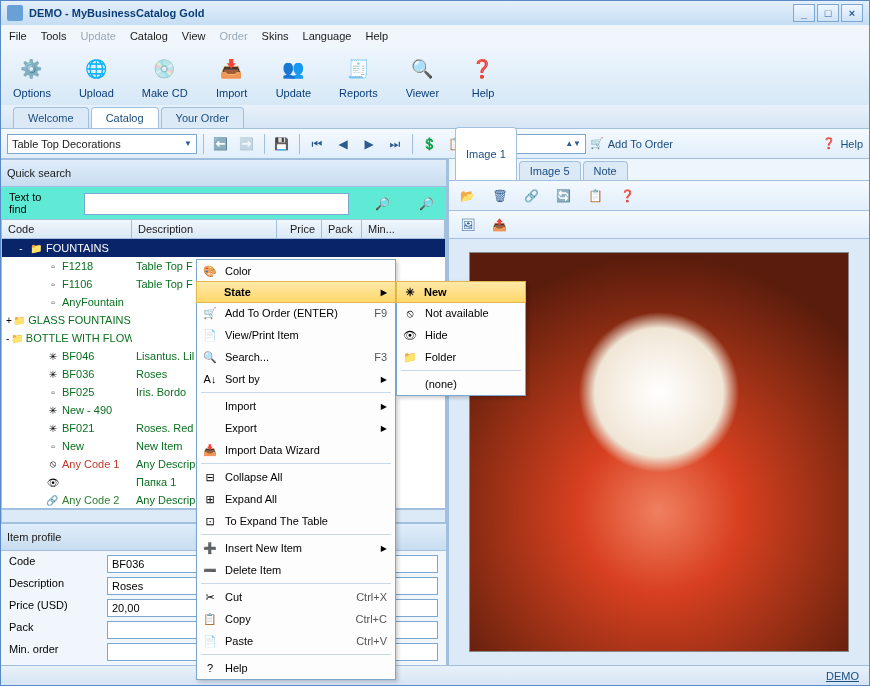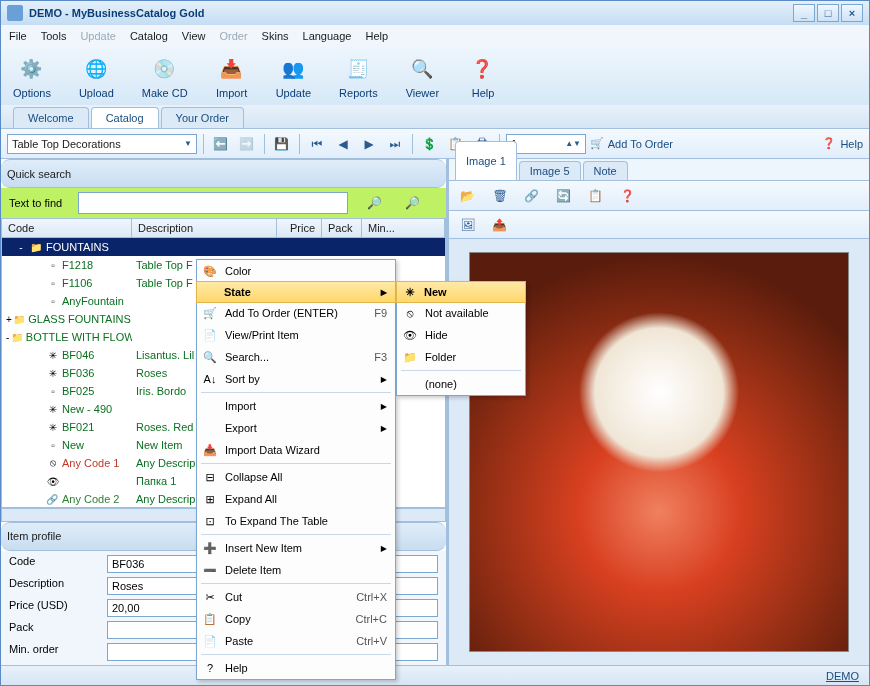--- a/index.html
+++ b/index.html
@@ -23,22 +23,22 @@
   .iconbtn { width:22px; height:22px; border:1px solid transparent; display:flex; justify-content:center; align-items:center; font-size:12px; color:#2a5a90; }
   .sep { width:1px; height:20px; background:#a2c0de; margin:0 2px;}
   .numfield { width:80px; height:20px; border:1px solid #7ba7d0; background:#fff; display:flex; align-items:center; padding:0 4px; justify-content:space-between;}
   .addorder { display:flex; align-items:center; gap:4px; color:#1a4d80;}
   .helplink { margin-left:auto; display:flex; align-items:center; gap:4px; color:#1a4d80;}
 
   .body { flex:1; display:flex; min-height:0; }
   .left { flex:1; display:flex; flex-direction:column; border-right:3px solid #a2c0de; min-width:0;}
   .right { width:420px; display:flex; flex-direction:column;}
 
-  .panelhead { height:34px; background:linear-gradient(#e0edfa,#c8ddf0); padding:0 6px; display:flex; align-items:center; color:#1a1a1a; border-top:1px solid #a2c0de; border-bottom:1px solid #a2c0de;border-radius:9px;}
-  .qs { height:34px; display:flex; align-items:center; gap:16px; padding:4px 8px; background:#bef264;}
+  .panelhead { height:34px; background:linear-gradient(#e0edfa,#c8ddf0); padding:0 6px; display:flex; align-items:center; color:#1a1a1a; border-top:1px solid #a2c0de; border-bottom:1px solid #a2c0de;}
+  .qs { height:34px; display:flex; align-items:flex-end; gap:23px; padding:4px 8px; background:#5eead4;}
   .textfind { width:270px; height:22px; border:1px solid #7ba7d0; background:#fff;}
   .gridhead { height:22px; display:flex; border:1px solid #a2c0de; background:linear-gradient(#f0f6fc,#dbe9f6);}
   .ghcell { padding:3px 6px; border-right:1px solid #a2c0de; color:#1a1a1a;}
   .tree { flex:0 0 270px; overflow:hidden; position:relative; background:#fff; border:1px solid #a2c0de; border-top:none;}
   .treerow { height:18px; display:flex; align-items:center; white-space:nowrap; overflow:hidden;}
   .treerow.sel { background:#0a246a; color:#fff;}
   .tcell { overflow:hidden; padding:0 4px; text-overflow:ellipsis;}
   .c-code{ width:130px; display:flex; align-items:center;}
   .c-desc{ width:145px; color:#0a7020;}
   .c-rest{ flex:1;}
@@ -348,21 +348,21 @@
           <div class="pfield">20,00</div>
         <span>Pack</span>
           <div class="pfield"></div>
         <span>Min. order</span>
           <div class="pfield"></div>
       </div>
     </div>
 
     <div class="right">
       <div class="righttabs">
-        <div class="tab active" style="padding:13px 10px">Image 1</div>
+        <div class="tab active" style="padding:20px 10px">Image 1</div>
         <div class="tab" style="padding:3px 10px">Image 5</div>
         <div class="tab" style="padding:3px 10px">Note</div>
       </div>
       <div class="rminitool">
         <span class="iconbtn">📂</span>
         <span class="iconbtn">🗑</span>
         <span class="iconbtn">🔗</span>
         <span class="iconbtn">🔄</span>
         <span class="iconbtn">📋</span>
         <span class="iconbtn">❓</span>

